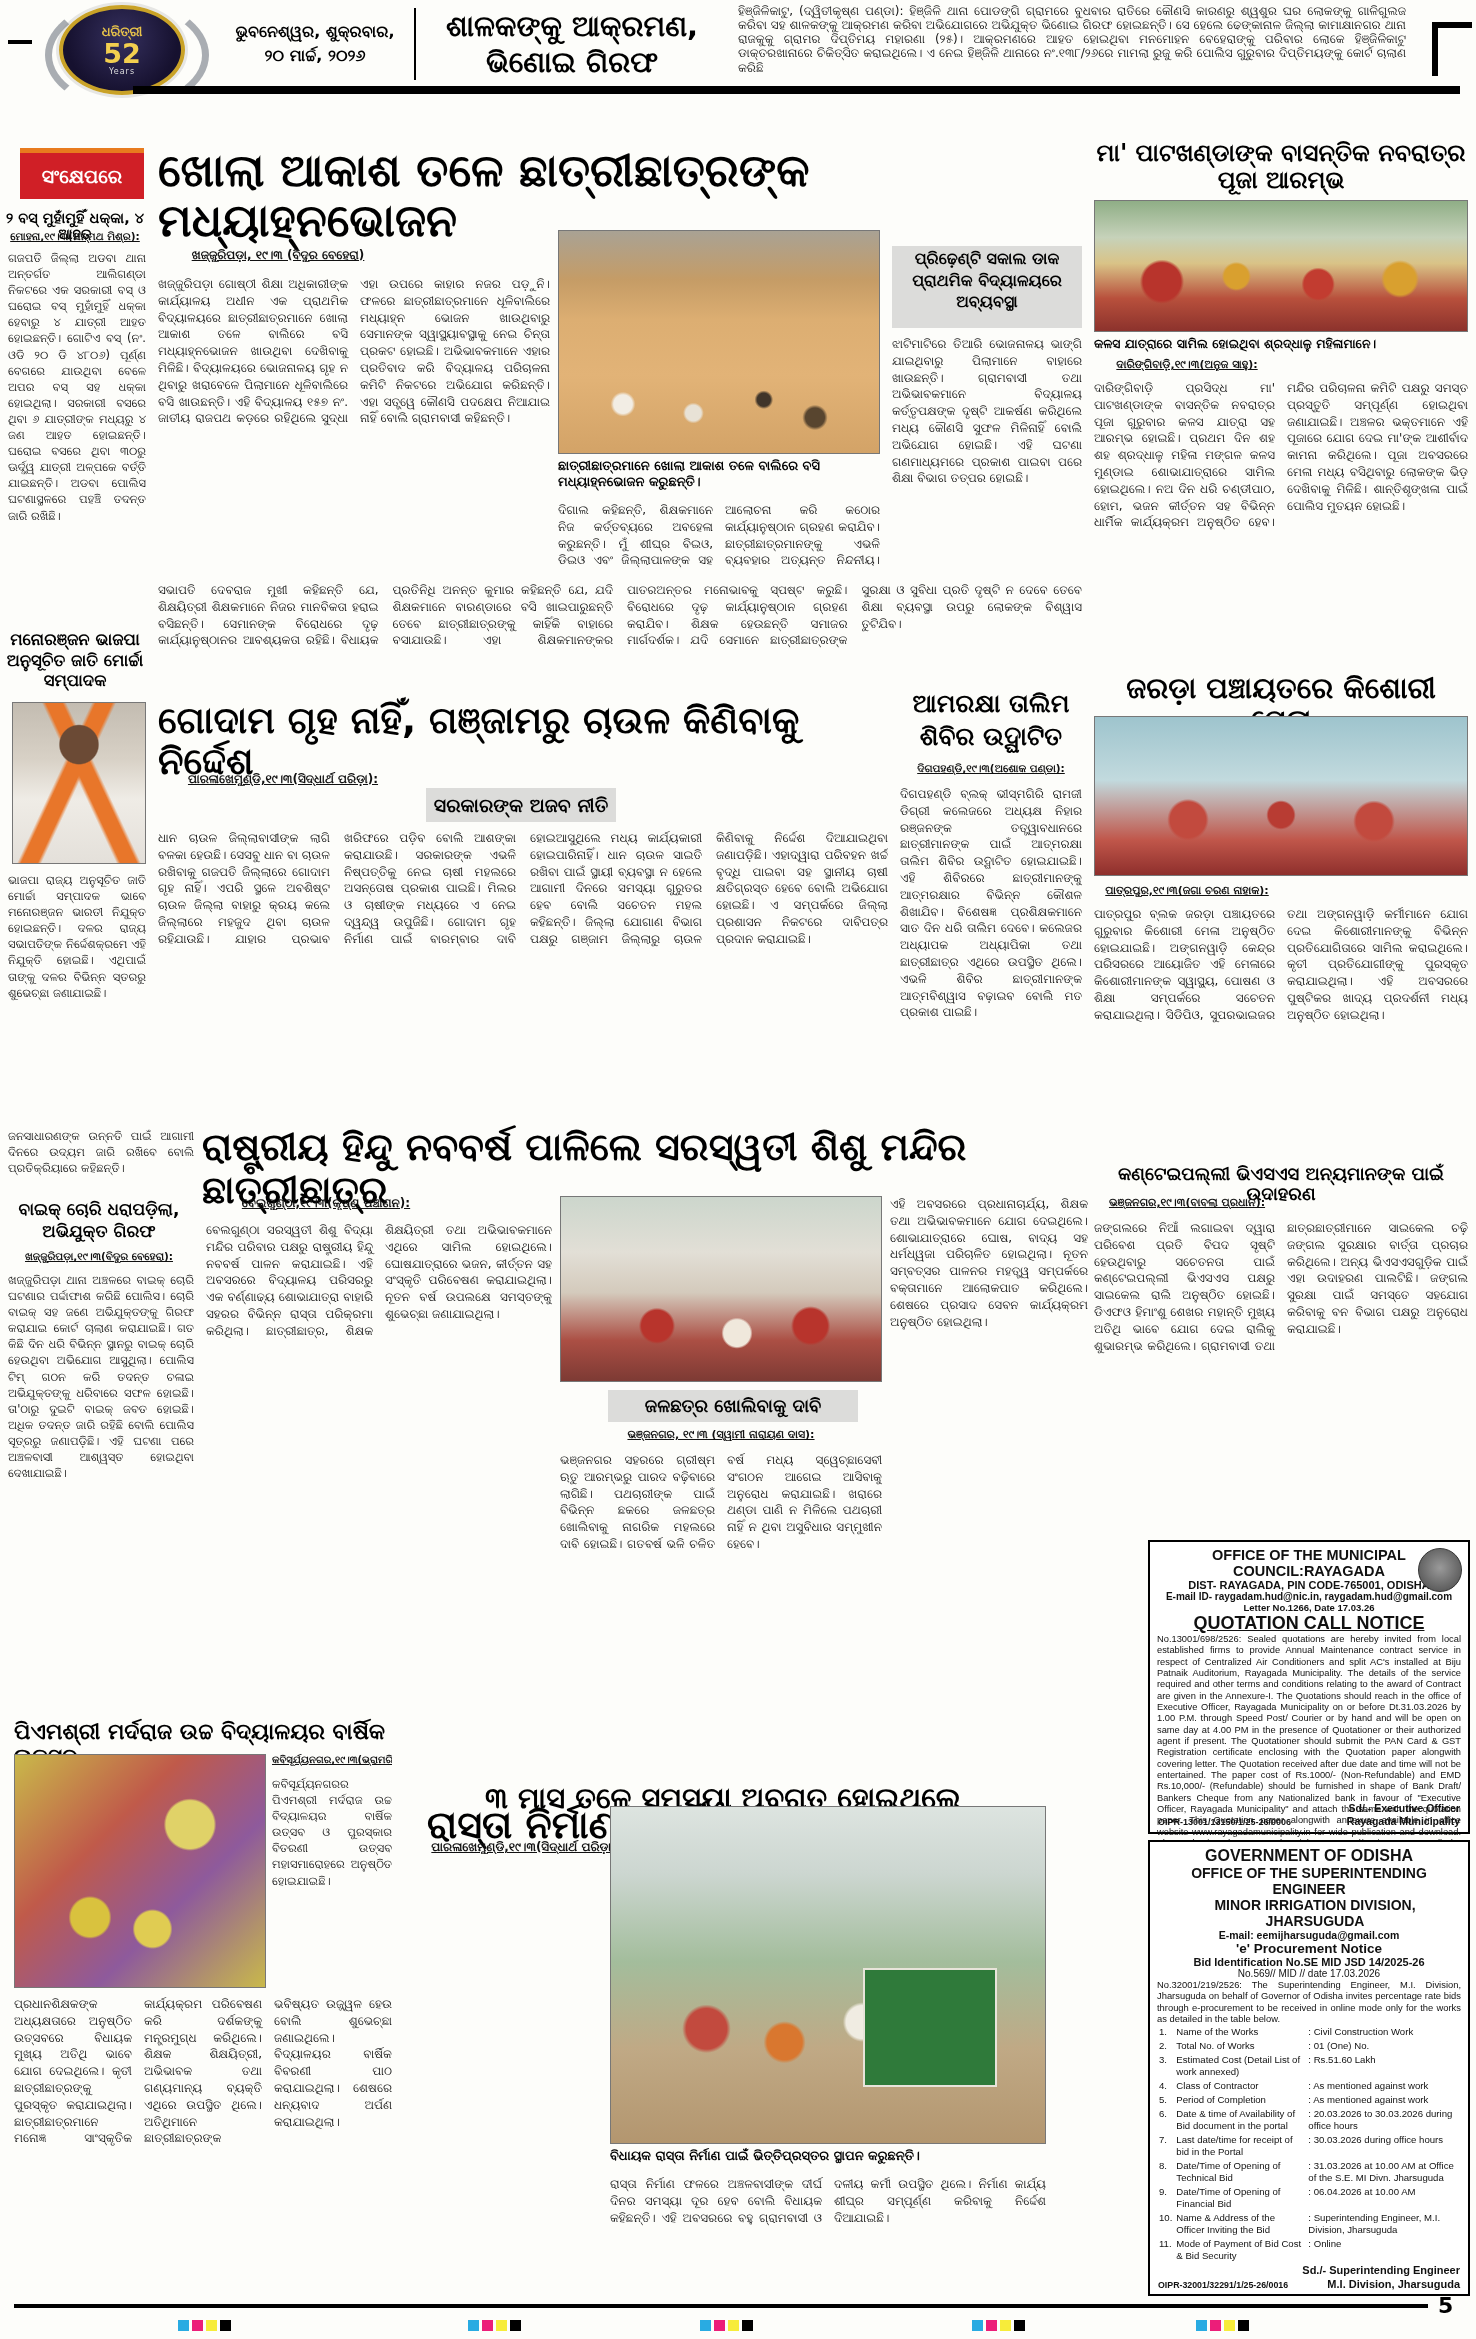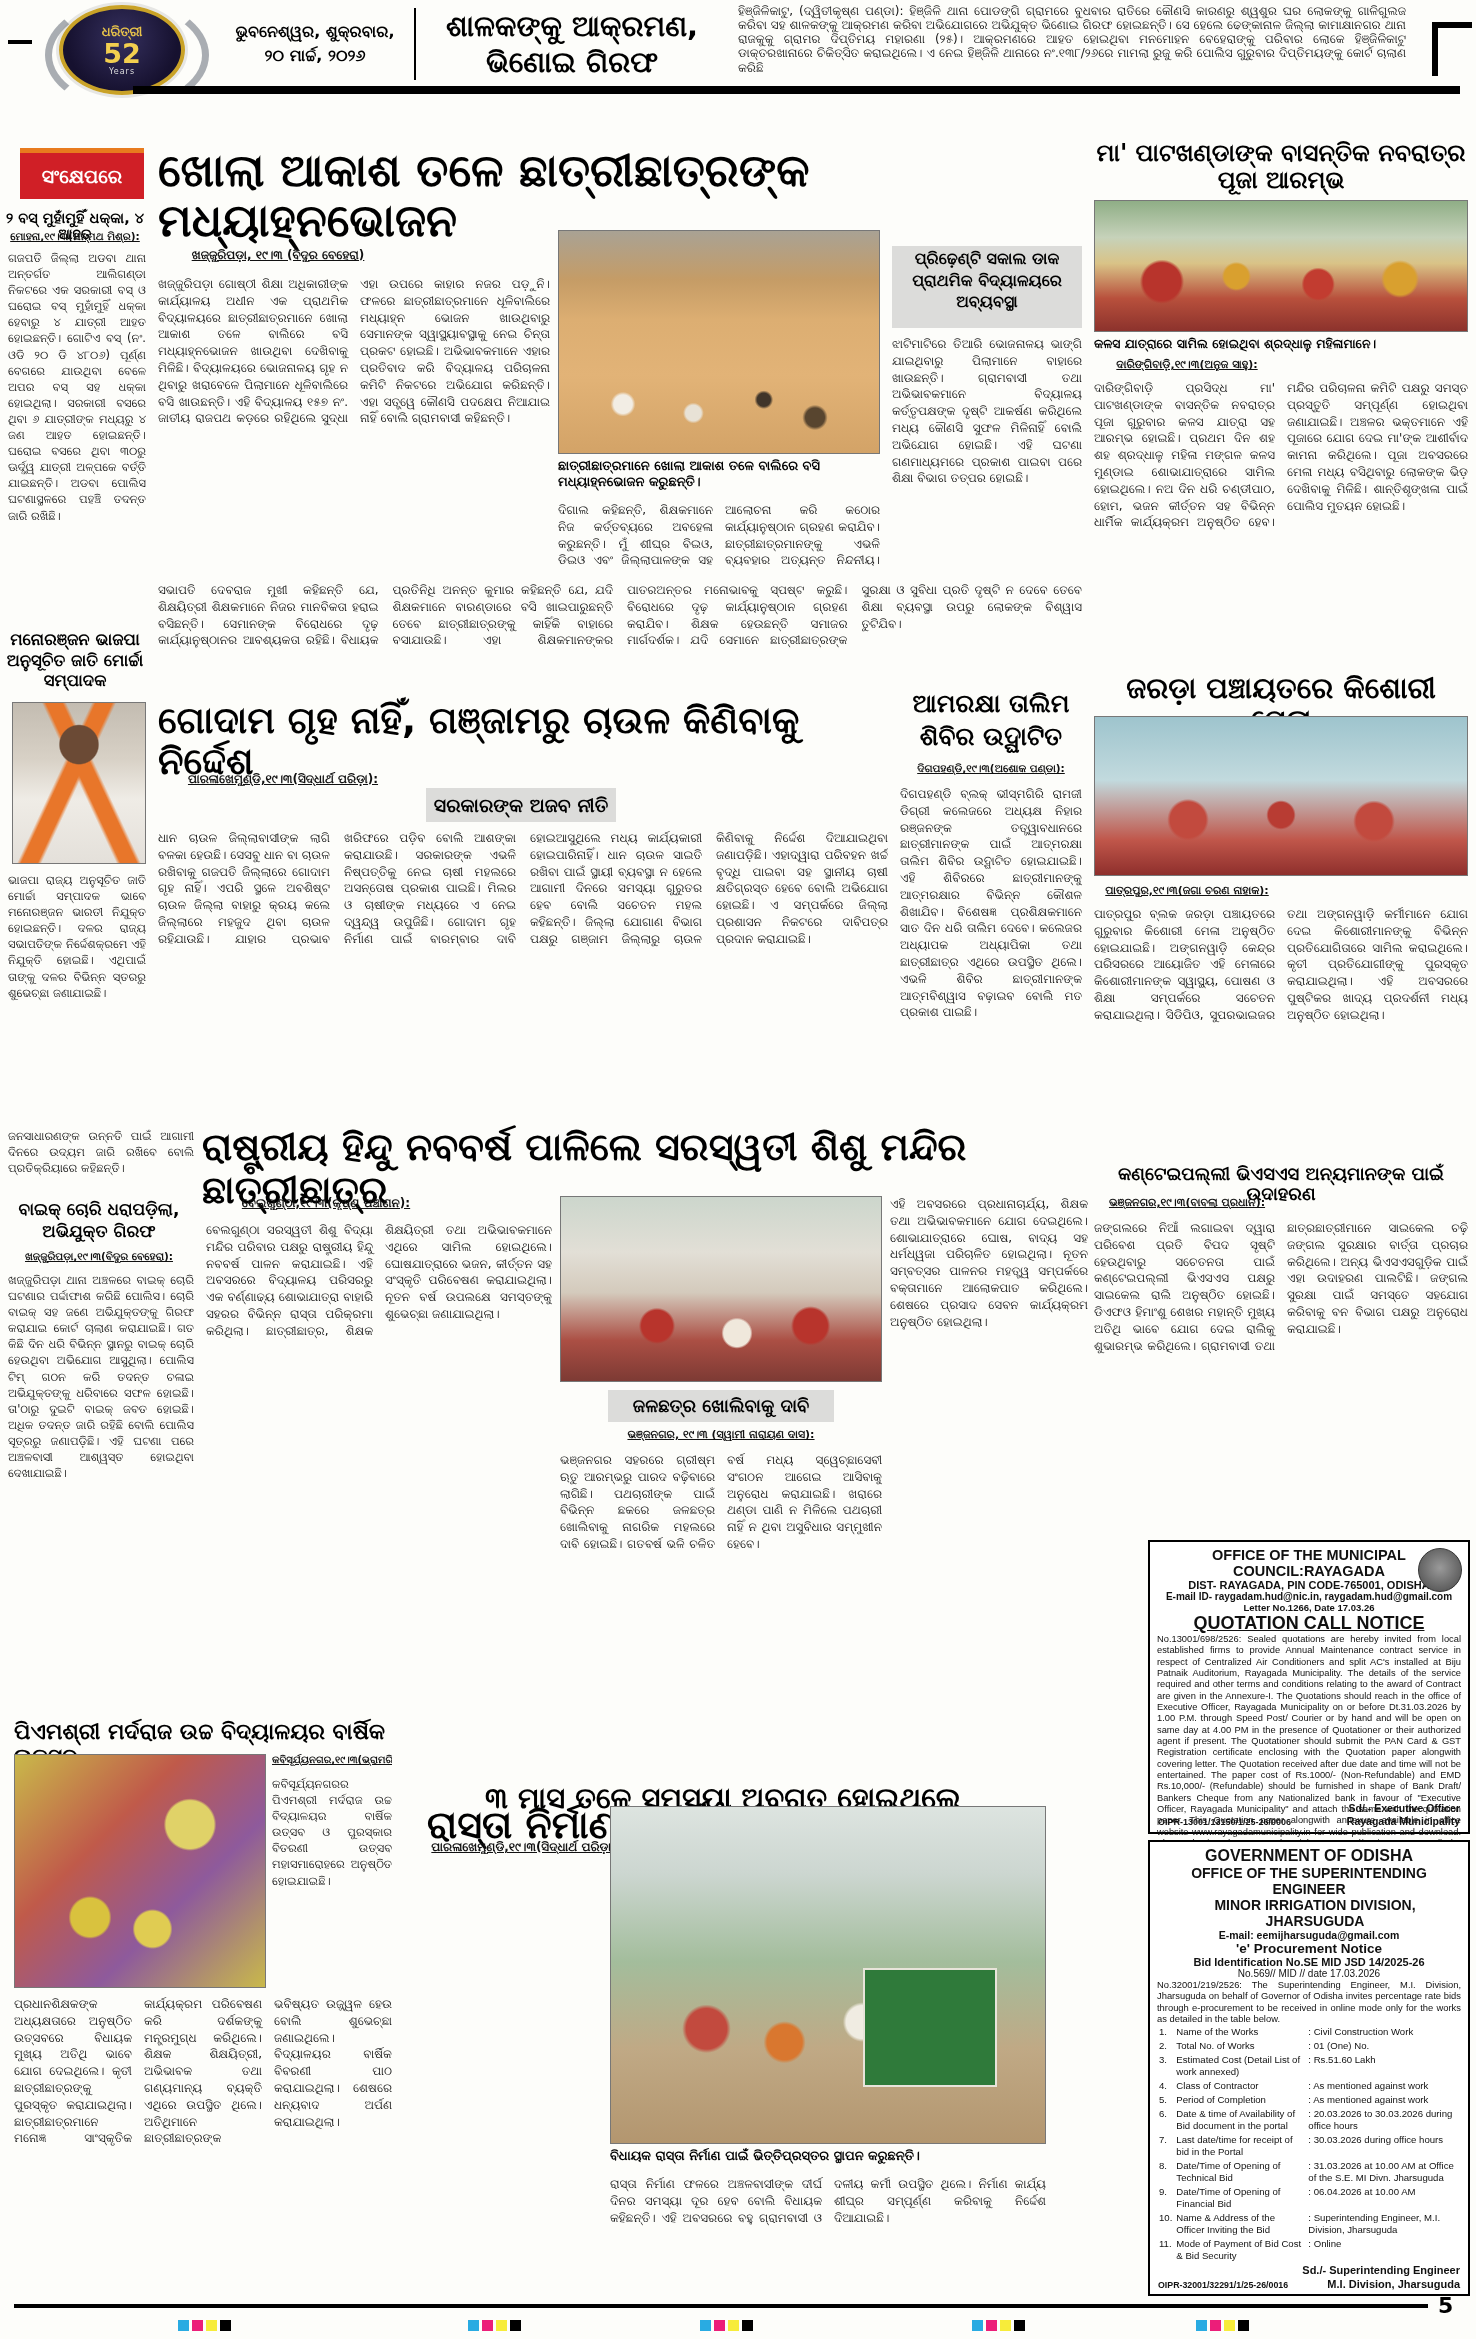--- a/index.html
+++ b/index.html
@@ -141,21 +141,21 @@
   <div class="abs photo ph-mela" style="left:1094px;top:716px;width:374px;height:160px;"></div>
   <div class="abs byline" style="left:1094px;top:884px;width:186px;font-size:11px;">ପାତ୍ରପୁର,୧୯।୩(ଜଗା ଚରଣ ନାହାକ):</div>
   <div class="abs body-text cols2" style="left:1094px;top:906px;width:374px;height:212px;">ପାତ୍ରପୁର ବ୍ଲକ ଜରଡ଼ା ପଞ୍ଚାୟତରେ ଗୁରୁବାର କିଶୋରୀ ମେଳା ଅନୁଷ୍ଠିତ ହୋଇଯାଇଛି। ଅଙ୍ଗନୱାଡ଼ି କେନ୍ଦ୍ର ପରିସରରେ ଆୟୋଜିତ ଏହି ମେଳାରେ କିଶୋରୀମାନଙ୍କ ସ୍ୱାସ୍ଥ୍ୟ, ପୋଷଣ ଓ ଶିକ୍ଷା ସମ୍ପର୍କରେ ସଚେତନ କରାଯାଇଥିଲା। ସିଡିପିଓ, ସୁପରଭାଇଜର ତଥା ଅଙ୍ଗନୱାଡ଼ି କର୍ମୀମାନେ ଯୋଗ ଦେଇ କିଶୋରୀମାନଙ୍କୁ ବିଭିନ୍ନ ପ୍ରତିଯୋଗିତାରେ ସାମିଲ କରାଇଥିଲେ। କୃତୀ ପ୍ରତିଯୋଗୀଙ୍କୁ ପୁରସ୍କୃତ କରାଯାଇଥିଲା। ଏହି ଅବସରରେ ପୁଷ୍ଟିକର ଖାଦ୍ୟ ପ୍ରଦର୍ଶନୀ ମଧ୍ୟ ଅନୁଷ୍ଠିତ ହୋଇଥିଲା।</div>
 
   <div class="abs hl" style="left:202px;top:1126px;width:886px;height:60px;font-size:38px;">ରାଷ୍ଟ୍ରୀୟ ହିନ୍ଦୁ ନବବର୍ଷ ପାଳିଲେ ସରସ୍ୱତୀ ଶିଶୁ ମନ୍ଦିର ଛାତ୍ରୀଛାତ୍ର</div>
   <div class="abs byline" style="left:206px;top:1196px;width:240px;">ବେଲଗୁଣ୍ଠା,୧୯।୩(କୃଷ୍ଣ ପଞ୍ଚାଣନ):</div>
   <div class="abs body-text cols2" style="left:206px;top:1222px;width:346px;height:470px;">ବେଲଗୁଣ୍ଠା ସରସ୍ୱତୀ ଶିଶୁ ବିଦ୍ୟା ମନ୍ଦିର ପରିବାର ପକ୍ଷରୁ ରାଷ୍ଟ୍ରୀୟ ହିନ୍ଦୁ ନବବର୍ଷ ପାଳନ କରାଯାଇଛି। ଏହି ଅବସରରେ ବିଦ୍ୟାଳୟ ପରିସରରୁ ଏକ ବର୍ଣ୍ଣାଢ୍ୟ ଶୋଭାଯାତ୍ରା ବାହାରି ସହରର ବିଭିନ୍ନ ରାସ୍ତା ପରିକ୍ରମା କରିଥିଲା। ଛାତ୍ରୀଛାତ୍ର, ଶିକ୍ଷକ ଶିକ୍ଷୟିତ୍ରୀ ତଥା ଅଭିଭାବକମାନେ ଏଥିରେ ସାମିଲ ହୋଇଥିଲେ। ଘୋଷଯାତ୍ରାରେ ଭଜନ, କୀର୍ତ୍ତନ ସହ ସଂସ୍କୃତି ପରିବେଷଣ କରାଯାଇଥିଲା। ନୂତନ ବର୍ଷ ଉପଲକ୍ଷେ ସମସ୍ତଙ୍କୁ ଶୁଭେଚ୍ଛା ଜଣାଯାଇଥିଲା।</div>
   <div class="abs photo ph-newyear" style="left:560px;top:1196px;width:322px;height:186px;"></div>
   <div class="abs body-text" style="left:890px;top:1196px;width:198px;height:496px;">ଏହି ଅବସରରେ ପ୍ରଧାନାଚାର୍ଯ୍ୟ, ଶିକ୍ଷକ ତଥା ଅଭିଭାବକମାନେ ଯୋଗ ଦେଇଥିଲେ। ଶୋଭାଯାତ୍ରାରେ ଘୋଷ, ବାଦ୍ୟ ସହ ଧର୍ମଧ୍ୱଜା ପରିଚାଳିତ ହୋଇଥିଲା। ନୂତନ ସମ୍ବତ୍ସର ପାଳନର ମହତ୍ତ୍ୱ ସମ୍ପର୍କରେ ବକ୍ତାମାନେ ଆଲୋକପାତ କରିଥିଲେ। ଶେଷରେ ପ୍ରସାଦ ସେବନ କାର୍ଯ୍ୟକ୍ରମ ଅନୁଷ୍ଠିତ ହୋଇଥିଲା।</div>
 
-  <div class="abs grey-sub" style="left:608px;top:1390px;width:226px;height:32px;font-size:18px;line-height:32px;">ଜଳଛତ୍ର ଖୋଲିବାକୁ ଦାବି</div>
+  <div class="abs grey-sub" style="left:608px;top:1390px;width:250px;height:32px;font-size:18px;line-height:32px;">ଜଳଛତ୍ର ଖୋଲିବାକୁ ଦାବି</div>
   <div class="abs byline" style="left:560px;top:1428px;width:322px;font-size:11px;">ଭଞ୍ଜନଗର, ୧୯।୩ (ସ୍ୱାମୀ ନାରାୟଣ ଦାସ):</div>
   <div class="abs body-text cols2" style="left:560px;top:1452px;width:322px;height:240px;">ଭଞ୍ଜନଗର ସହରରେ ଗ୍ରୀଷ୍ମ ଋତୁ ଆରମ୍ଭରୁ ପାରଦ ବଢ଼ିବାରେ ଲାଗିଛି। ପଥଚାରୀଙ୍କ ପାଇଁ ବିଭିନ୍ନ ଛକରେ ଜଳଛତ୍ର ଖୋଲିବାକୁ ନାଗରିକ ମହଲରେ ଦାବି ହୋଇଛି। ଗତବର୍ଷ ଭଳି ଚଳିତ ବର୍ଷ ମଧ୍ୟ ସ୍ୱେଚ୍ଛାସେବୀ ସଂଗଠନ ଆଗେଇ ଆସିବାକୁ ଅନୁରୋଧ କରାଯାଇଛି। ଖରାରେ ଥଣ୍ଡା ପାଣି ନ ମିଳିଲେ ପଥଚାରୀ ନାହିଁ ନ ଥିବା ଅସୁବିଧାର ସମ୍ମୁଖୀନ ହେବେ।</div>
 
   <div class="abs hl center" style="left:1094px;top:1164px;width:374px;font-size:18px;">କଣ୍ଟେଇପଲ୍ଲୀ ଭିଏସଏସ ଅନ୍ୟମାନଙ୍କ ପାଇଁ ଉଦାହରଣ</div>
   <div class="abs byline" style="left:1094px;top:1196px;width:186px;font-size:11px;">ଭଞ୍ଜନଗର,୧୯।୩(ବାବଲା ପ୍ରଧାନ):</div>
   <div class="abs body-text cols2" style="left:1094px;top:1220px;width:374px;height:312px;">ଜଙ୍ଗଲରେ ନିଆଁ ଲଗାଇବା ଦ୍ୱାରା ପରିବେଶ ପ୍ରତି ବିପଦ ସୃଷ୍ଟି ହେଉଥିବାରୁ ସଚେତନତା ପାଇଁ କଣ୍ଟେଇପଲ୍ଲୀ ଭିଏସଏସ ପକ୍ଷରୁ ସାଇକେଲ ରାଲି ଅନୁଷ୍ଠିତ ହୋଇଛି। ଡିଏଫଓ ହିମାଂଶୁ ଶେଖର ମହାନ୍ତି ମୁଖ୍ୟ ଅତିଥି ଭାବେ ଯୋଗ ଦେଇ ରାଲିକୁ ଶୁଭାରମ୍ଭ କରିଥିଲେ। ଗ୍ରାମବାସୀ ତଥା ଛାତ୍ରଛାତ୍ରୀମାନେ ସାଇକେଲ ଚଢ଼ି ଜଙ୍ଗଲ ସୁରକ୍ଷାର ବାର୍ତ୍ତା ପ୍ରଚାର କରିଥିଲେ। ଅନ୍ୟ ଭିଏସଏସଗୁଡ଼ିକ ପାଇଁ ଏହା ଉଦାହରଣ ପାଲଟିଛି। ଜଙ୍ଗଲ ସୁରକ୍ଷା ପାଇଁ ସମସ୍ତେ ସହଯୋଗ କରିବାକୁ ବନ ବିଭାଗ ପକ୍ଷରୁ ଅନୁରୋଧ କରାଯାଇଛି।</div>
 
   <div class="abs hl" style="left:14px;top:1720px;width:380px;font-size:22px;">ପିଏମଶ୍ରୀ ମର୍ଦରାଜ ଉଚ୍ଚ ବିଦ୍ୟାଳୟର ବାର୍ଷିକ ଉତ୍ସବ</div>
   <div class="abs photo ph-fest" style="left:14px;top:1754px;width:252px;height:234px;"></div>
   <div class="abs byline" style="left:272px;top:1754px;width:120px;font-size:10px;">କବିସୂର୍ଯ୍ୟନଗର,୧୯।୩(ଭ୍ରାମରି ସ୍ୱାଇଁ):</div>

